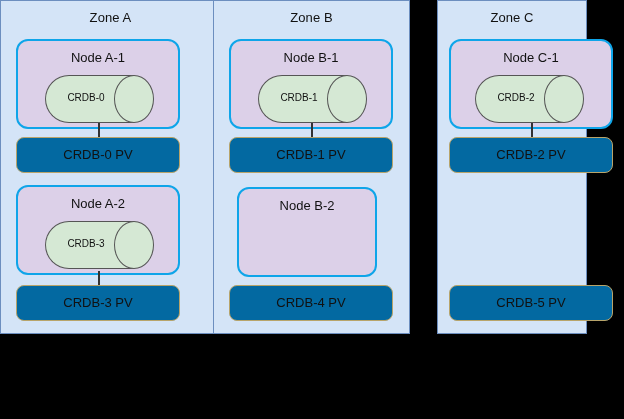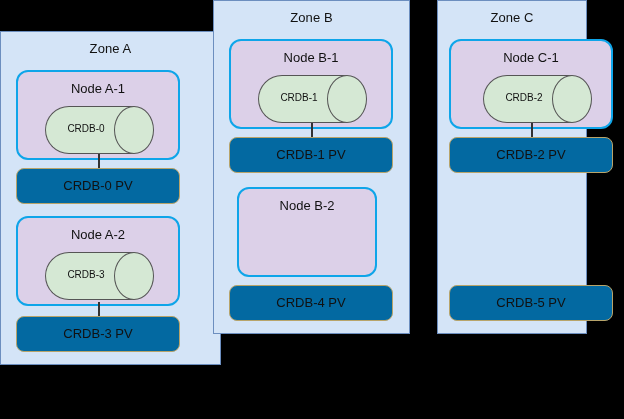--- a/index.html
+++ b/index.html
@@ -138,21 +138,21 @@
     text-align: center;
     font-size: 13px;
     color: #111111;
   }
 </style>
 </head>
 <body>
 
 <div id="diagram">
 
-  <div class="zone" style="left:0px; width:221px;margin-top:31px;">
+  <div class="zone" style="left:0px; width:221px;">
     <div class="zone-title">Zone A</div>
 
     <div class="node" style="left:15px; top:38px; width:164px; height:90px;">
       <div class="node-title">Node A-1</div>
       <div class="pod" style="left:27px; top:34px;">
         <div class="pod-body"></div>
         <div class="pod-top-line"></div>
         <div class="pod-bottom-line"></div>
         <div class="pod-cap"></div>
         <div class="pod-label">CRDB-0</div>
@@ -203,21 +203,21 @@
     <div class="pv" style="left:15px; top:284px; width:164px;padding-left:12px;">
       <div class="pv-label">CRDB-4 PV</div>
     </div>
   </div>
 
   <div class="zone" style="left:437px; width:150px;">
     <div class="zone-title">Zone C</div>
 
     <div class="node" style="left:11px; top:38px; width:164px; height:90px;">
       <div class="node-title">Node C-1</div>
-      <div class="pod" style="left:32px; top:34px;">
+      <div class="pod" style="left:24px; top:34px;">
         <div class="pod-body"></div>
         <div class="pod-top-line"></div>
         <div class="pod-bottom-line"></div>
         <div class="pod-cap"></div>
         <div class="pod-label">CRDB-2</div>
       </div>
     </div>
     <div class="connector" style="left:93px; top:122px; height:16px;"></div>
     <div class="pv" style="left:11px; top:136px; width:164px;">
       <div class="pv-label">CRDB-2 PV</div>

